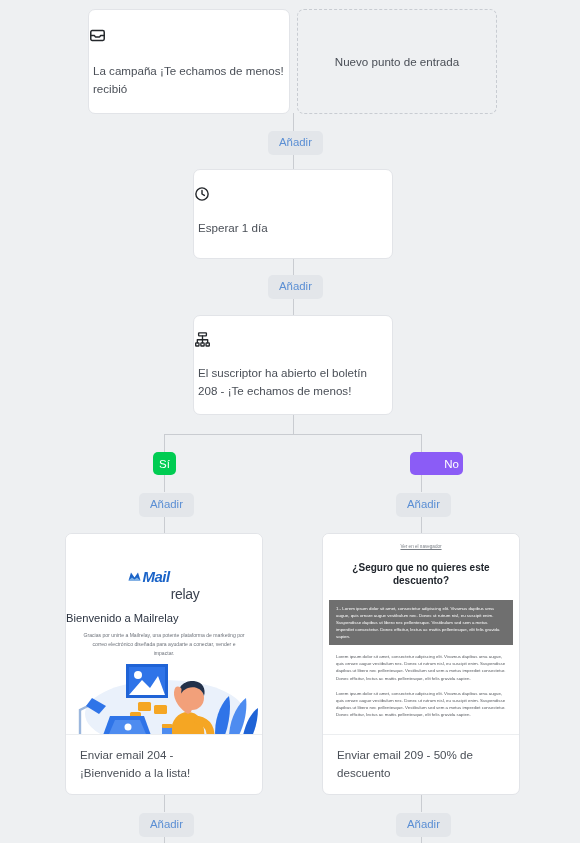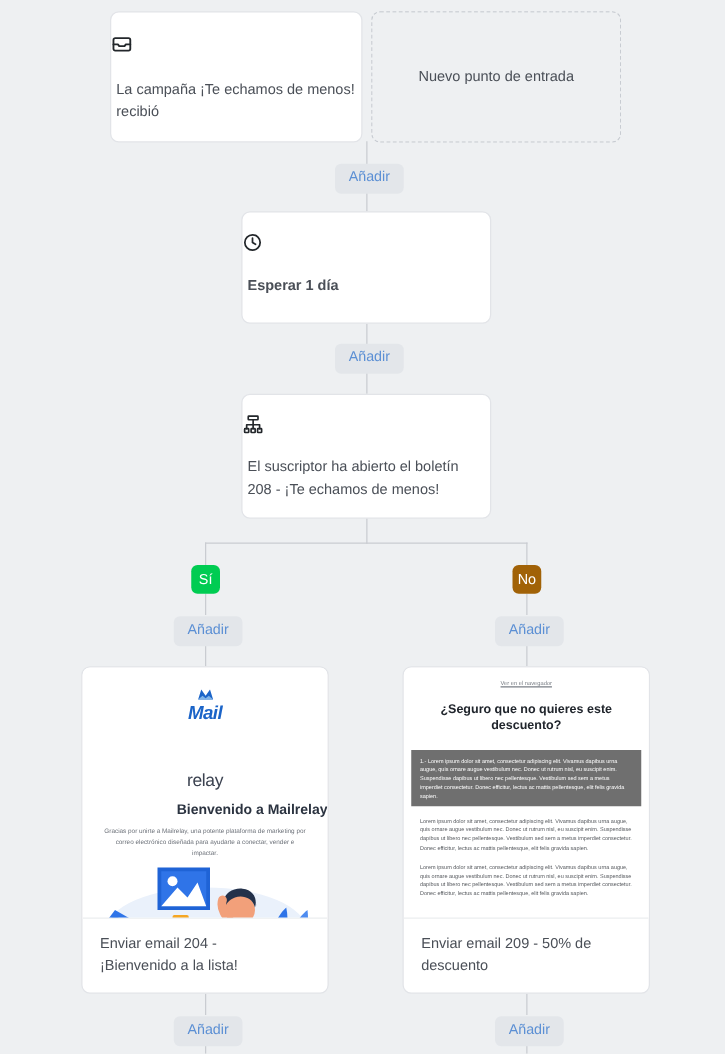--- a/index.html
+++ b/index.html
@@ -87,21 +87,21 @@
     color: #fff;
     font-size: 11.5px;
     font-weight: normal;
     display: flex;
     align-items: center;
     justify-content: center;
     width: 23px;
     height: 23px;
   }
   .badge-yes { background: #00cc52; }
-  .badge-no  { background: #a16207; }
+  .badge-no  { background: #8b5cf6; padding-left: 30px; }
 
   
   .email-card {
     position: absolute;
     background: #ffffff;
     border: 1px solid #e2e4e8;
     border-radius: 7px;
     overflow: hidden;
     box-sizing: border-box;
   }
@@ -118,39 +118,38 @@
     padding: 11px 26px 0 14px;
   }
 
   
   .mr-logo {
     display: flex;
     align-items: center;
     justify-content: center;
     gap: 1px;
     margin-top: 16px;
-    flex-direction: column;
   }
   .mr-logo-m {
     font-size: 15px;
     font-weight: bold;
     font-style: italic;
     color: #1b64c8;
     letter-spacing: -0.5px;
   }
   .mr-logo-rest {
     font-size: 14px;
     color: #3b4250;
     letter-spacing: -0.3px;
     margin-top: 36px;
   }
   .mr-title {
-    text-align: right;
+    text-align: left;
     font-size: 11.2px;
-    font-weight: bold;
+    font-weight: normal;
     color: #2b3340;
     margin-top: 10px;
   }
   .mr-para {
     text-align: center;
     font-size: 5.1px;
     line-height: 1.75;
     color: #6d727a;
     padding: 7px 16px 0 16px;
   }
@@ -230,21 +229,21 @@
 
   <button class="anadir" style="left:268px; top:131px;">Añadir</button>
 
   <div class="node" style="left:193px; top:169px; width:200px; height:90px;">
     <span class="node-icon" style="margin-top:16px;">
       <svg width="16" height="16" viewBox="0 0 24 24" fill="none" stroke="#23272b" stroke-width="2.1" stroke-linecap="round" stroke-linejoin="round">
         <circle cx="12" cy="12" r="9.2"></circle>
         <path d="M12 6.8V12l3.6 2.2"></path>
       </svg>
     </span>
-    <div class="node-text" style="margin-top:13px;font-weight:bold;">Esperar 1 día</div>
+    <div class="node-text" style="margin-top:13px;">Esperar 1 día</div>
   </div>
 
   <button class="anadir" style="left:268px; top:275px;">Añadir</button>
 
   <div class="node" style="left:193px; top:315px; width:200px; height:100px;">
     <span class="node-icon" style="margin-top:15px;">
       <svg width="17" height="17" viewBox="0 0 24 24" fill="none" stroke="#23272b" stroke-width="1.9" stroke-linecap="round" stroke-linejoin="round">
         <rect x="6.5" y="2.6" width="11" height="4.2" rx="0.7"></rect>
         <rect x="2.4" y="16.8" width="4.6" height="4.4" rx="0.7"></rect>
         <rect x="9.7" y="16.8" width="4.6" height="4.4" rx="0.7"></rect>

